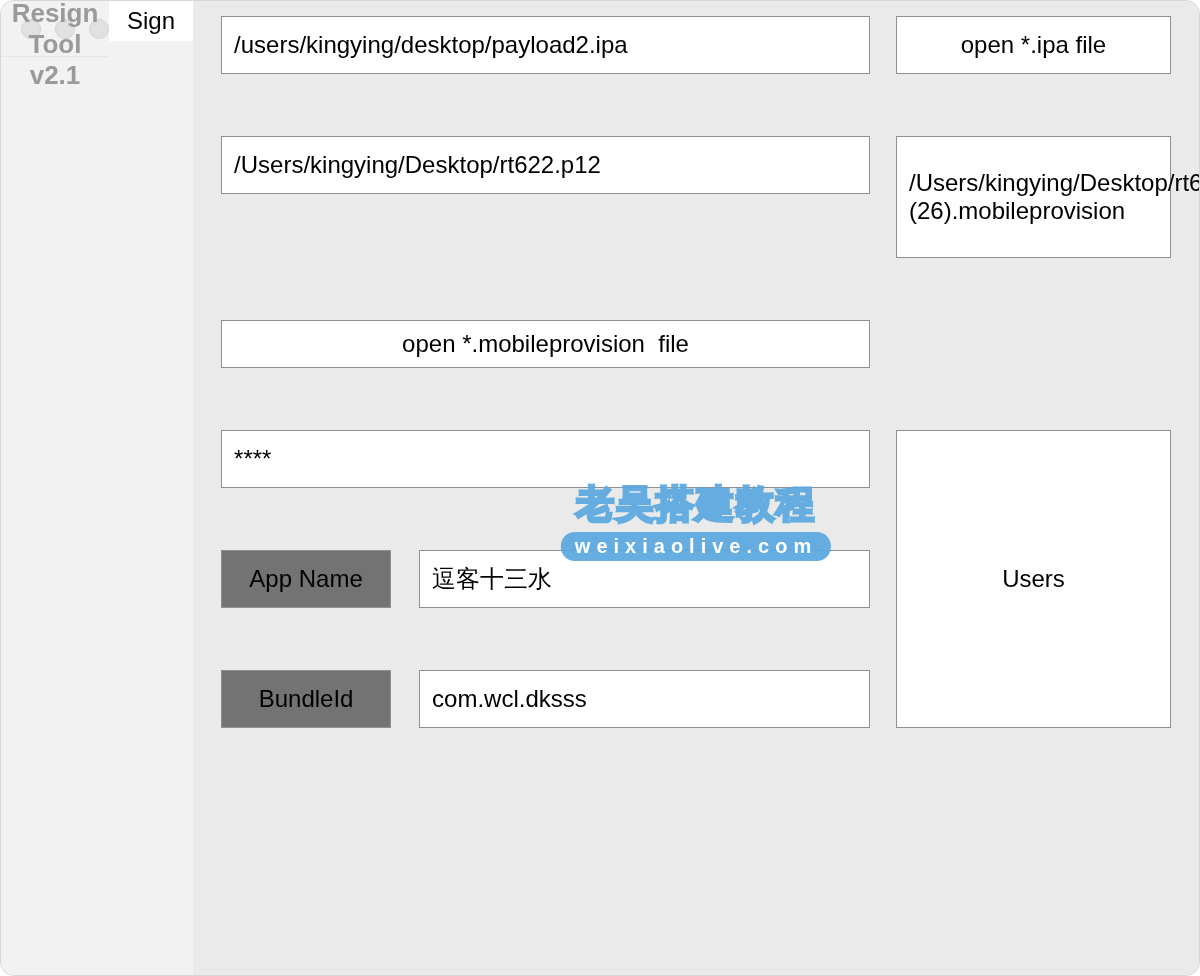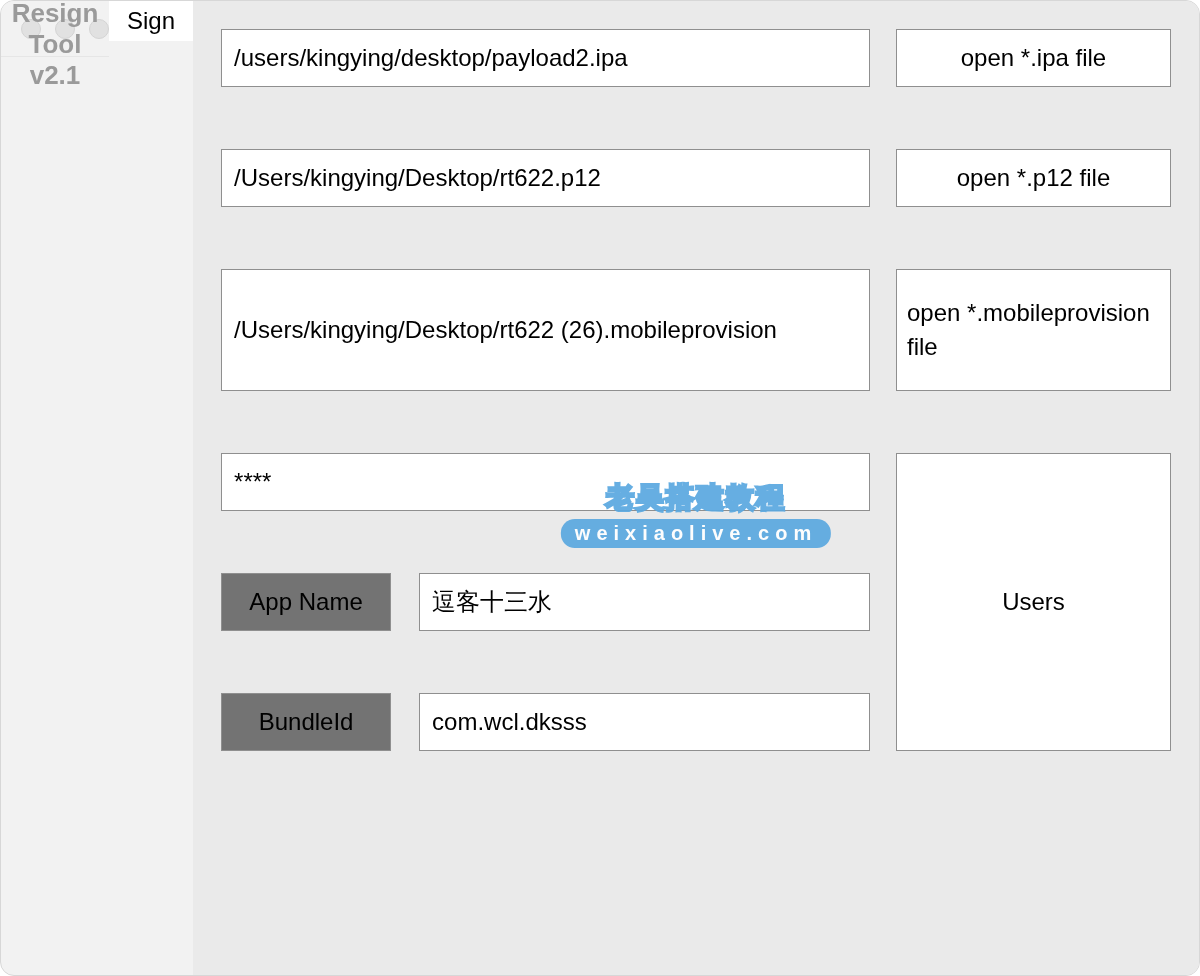--- a/index.html
+++ b/index.html
@@ -57,21 +57,21 @@
     }
     .menu-item {
       font-size: 24px;
       color: #000;
       padding: 4px 6px;
       cursor: default;
     }
     .content {
       flex: 1;
       background: #eaeaea;
-      padding: 28px 28px 28px 28px;
+      padding: 15px 28px 28px 28px;
       position: relative;
     }
     .grid {
       display: grid;
       grid-template-columns: 1fr 275px;
       column-gap: 26px;
       row-gap: 62px;
     }
     .text-field {
       width: 100%;
@@ -131,21 +131,21 @@
     .watermark {
       position: absolute;
       left: 50%;
       top: 478px;
       transform: translateX(-50%);
       text-align: center;
       pointer-events: none;
       opacity: 0.92;
     }
     .wm-line1 {
-      font-size: 28px;
+      font-size: 38px;
       font-weight: 800;
       color: #fff;
       -webkit-text-stroke: 3px #5aa8e0;
       letter-spacing: 2px;
     }
     .wm-line2 {
       margin-top: 2px;
       display: inline-block;
       background: #5aa8e0;
       color: #fff;
@@ -180,21 +180,20 @@
   </div>
 
   <div class="content">
 
     <div class="grid">
 
       <div class="text-field">/users/kingying/desktop/payload2.ipa</div>
       <div class="btn">open *.ipa file</div>
 
       <div class="text-field">/Users/kingying/Desktop/rt622.p12</div>
-      <div class="btn">open *.p12 file</div>
 
       <div class="text-field tall">/Users/kingying/Desktop/rt622 (26).mobileprovision</div>
       <div class="btn">open *.mobileprovision  file</div>
 
       <div class="pw-row">
         <div class="text-field">****</div>
       </div>
       <div class="btn sign-btn sign-btn-cell">Users</div>
 
       <div class="label-input">

